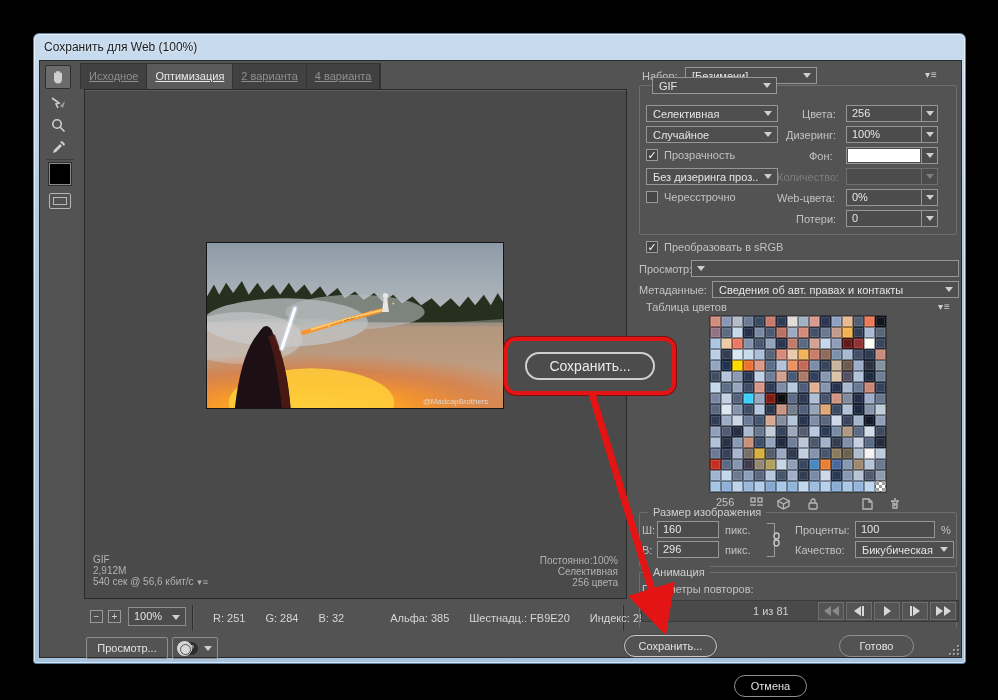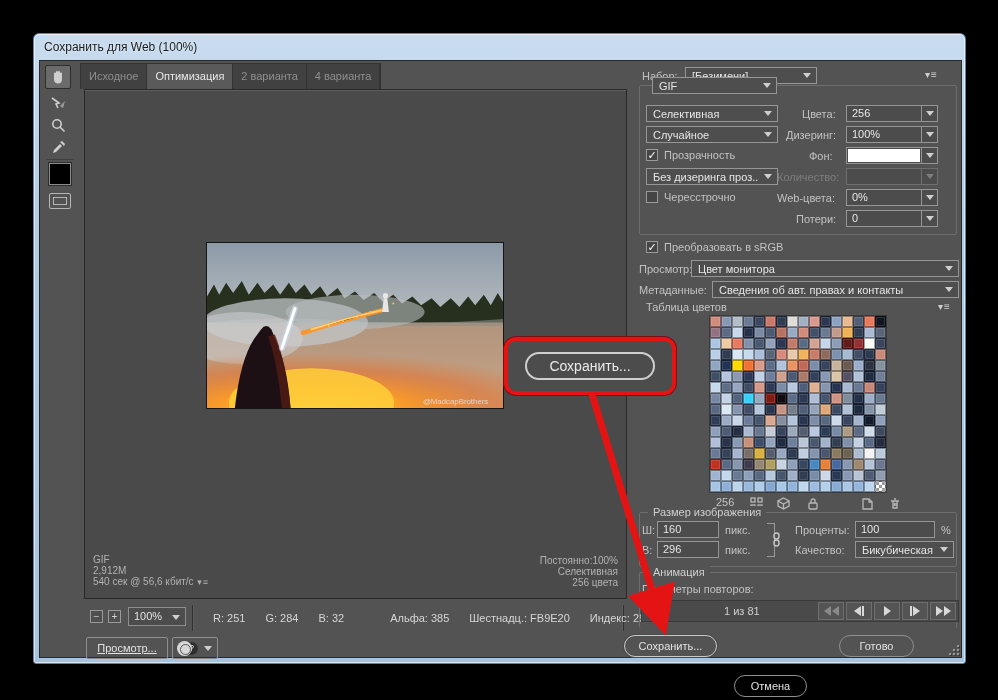--- a/index.html
+++ b/index.html
@@ -22,21 +22,21 @@
   .tool { position:absolute; width:26px; height:24px; display:flex; align-items:center; justify-content:center; }
   .tool.active { background:#6b6b6b; border:1px solid #2e2e2e; border-radius:2px; }
   .tool svg { stroke:#cfcfcf; fill:none; stroke-width:1.6; }
   #fg-swatch { position:absolute; left:9px; top:102px; width:22px; height:22px; background:#000; border:1px solid #8a8a8a; box-shadow:0 0 0 1px #2e2e2e; }
   #slice-toggle { position:absolute; left:9px; top:132px; width:22px; height:16px; border:1px solid #b5b5b5; border-radius:2px; display:flex; align-items:center; justify-content:center; }
   #slice-toggle i { width:14px; height:8px; border:1px solid #b5b5b5; }
   .tb-sep { position:absolute; left:6px; width:28px; height:1px; background:#3f3f3f; }
 
   
   #tabbar { position:absolute; left:40px; top:2px; height:26px; display:flex; background:#414141; border:1px solid #333; border-bottom:none; }
-  .tab { padding:0 8px; line-height:24px; color:#8f8f8f; background:#414141; border-right:1px solid #333; cursor:default; }
+  .tab { padding:0 8px; line-height:24px; color:#8f8f8f; background:#414141; border-right:1px solid #333; cursor:default;text-decoration:underline; }
   .tab.active { background:#5a5a5a; color:#e8e8e8; }
 
   
   #preview-panel { position:absolute; left:44px; top:28px; width:543px; height:510px;
     background:#4a4a4a; border:1px solid #292929; box-shadow:inset 0 1px 0 #5e5e5e; }
   #gif-image { position:absolute; left:121px; top:152px; width:298px; height:167px; border:1px solid #151515; }
   .pv-info { position:absolute; font-size:10px; color:#b2b2b2; line-height:11px; }
   #pv-info-left { left:8px; bottom:10px; }
   #pv-info-right { right:8px; bottom:10px; text-align:right; }
   #pv-menu { color:#b2b2b2; font-size:9px; letter-spacing:1px; }
@@ -80,21 +80,21 @@
 
   
   #color-table-grid { position:absolute; left:669px; top:254px; width:178px; height:178px; display:grid; grid-template-columns:repeat(16,1fr); grid-template-rows:repeat(16,1fr); gap:0; border:1px solid #3a3a3a; background:#3a3a3a; }
   .sw { border:1px solid rgba(0,0,0,.35); box-shadow:inset 0 0 0 1px rgba(255,255,255,.12); }
   .sw.checker { background:repeating-conic-gradient(#fff 0 25%, #9a9a9a 0 50%) 0 0/6px 6px; }
   .ct-ic { position:absolute; width:18px; height:14px; display:flex; align-items:center; justify-content:center; }
   .ct-ic svg { stroke:#b8b8b8; fill:none; stroke-width:1.3; }
 
   
   #playback { position:absolute; left:601px; top:539px; width:318px; height:22px; background:#4a4a4a; border:1px solid #3a3a3a; display:flex; align-items:center; }
-  #frame-counter { color:#cfcfcf; margin-left:82px;text-align:right; }
+  #frame-counter { color:#cfcfcf; margin-left:111px;text-align:right; }
   .pbtn { width:26px; height:18px; border:1px solid #6e6e6e; background:#545454; margin-left:2px; display:flex; align-items:center; justify-content:center; gap:1px; }
   .tri-r { width:0; height:0; border-top:5px solid transparent; border-bottom:5px solid transparent; border-left:7px solid #d8d8d8; }
   .tri-l { width:0; height:0; border-top:5px solid transparent; border-bottom:5px solid transparent; border-right:7px solid #d8d8d8; }
   .bar-v { width:2px; height:10px; background:#d8d8d8; }
   .dim .tri-l, .dim .tri-r { border-left-color:#8a8a8a; border-right-color:#8a8a8a; }
 
   
   #callout { position:absolute; left:504px; top:337px; width:172px; height:58px; background:#4c4c4c; border:4px solid #e41414; border-radius:12px; display:flex; align-items:center; justify-content:center; box-shadow:0 0 0 1px #7a1010; }
   #callout .pillbtn { border:2px solid #cfcfcf; border-radius:15px; color:#eaeaea; font-size:14px; padding:4px 22px; }
   #arrow-svg { position:absolute; left:540px; top:392px; width:160px; height:250px; pointer-events:none; }
@@ -212,21 +212,21 @@
     <div id="status-panel">
         <span class="si">R: 251</span>
         <span class="si">G: 284</span>
         <span class="si">B: 32</span>
         <span class="sep"></span>
         <span class="si">Альфа: 385</span>
         <span class="si">Шестнадц.: FB9E20</span>
         <span class="si">Индекс: 29</span>
       </div>
 
-    <button class="btn" style="left:46px;top:576px;width:82px;border-radius:2px;text-decoration:underline;">Просмотр...</button>
+    <button class="btn" style="left:46px;top:576px;width:82px;border-radius:2px;">Просмотр...</button>
     <div id="browser-preview">
       <span class="glb"></span>
       <span class="qm">?</span>
       <span class="dd-arrow"></span>
     </div>
     <button class="btn pill" id="save-button-bottom" style="left:584px;top:574px;width:93px;">Сохранить...</button>
     <button class="btn pill" style="left:694px;top:574px;width:73px;margin-top:40px;">Отмена</button>
     <button class="btn pill" style="left:799px;top:574px;width:75px;">Готово</button>
     <div id="resize-grip">
         <i style="right:0;bottom:0;"></i>
@@ -318,21 +318,20 @@
         </span>
     </div>
 
     <div class="cb" style="left:606px;top:180px;">
       <span class="box">✓</span>
       <span>Преобразовать в sRGB</span>
     </div>
 
     <span class="lbl" style="left:599px;top:202px;">Просмотр:</span>
     <div class="dd" style="left:651px;top:199px;width:268px;">
-      <span class="txt">Цвет монитора</span>
         <span class="dd-arrow"></span>
     </div>
 
     <span class="lbl" style="left:599px;top:223px;">Метаданные:</span>
     <div class="dd" style="left:672px;top:220px;width:247px;">
       <span class="txt">Сведения об авт. правах и контакты</span>
         <span class="dd-arrow"></span>
     </div>
 
     <span class="lbl" style="left:606px;top:240px;">Таблица цветов</span>

